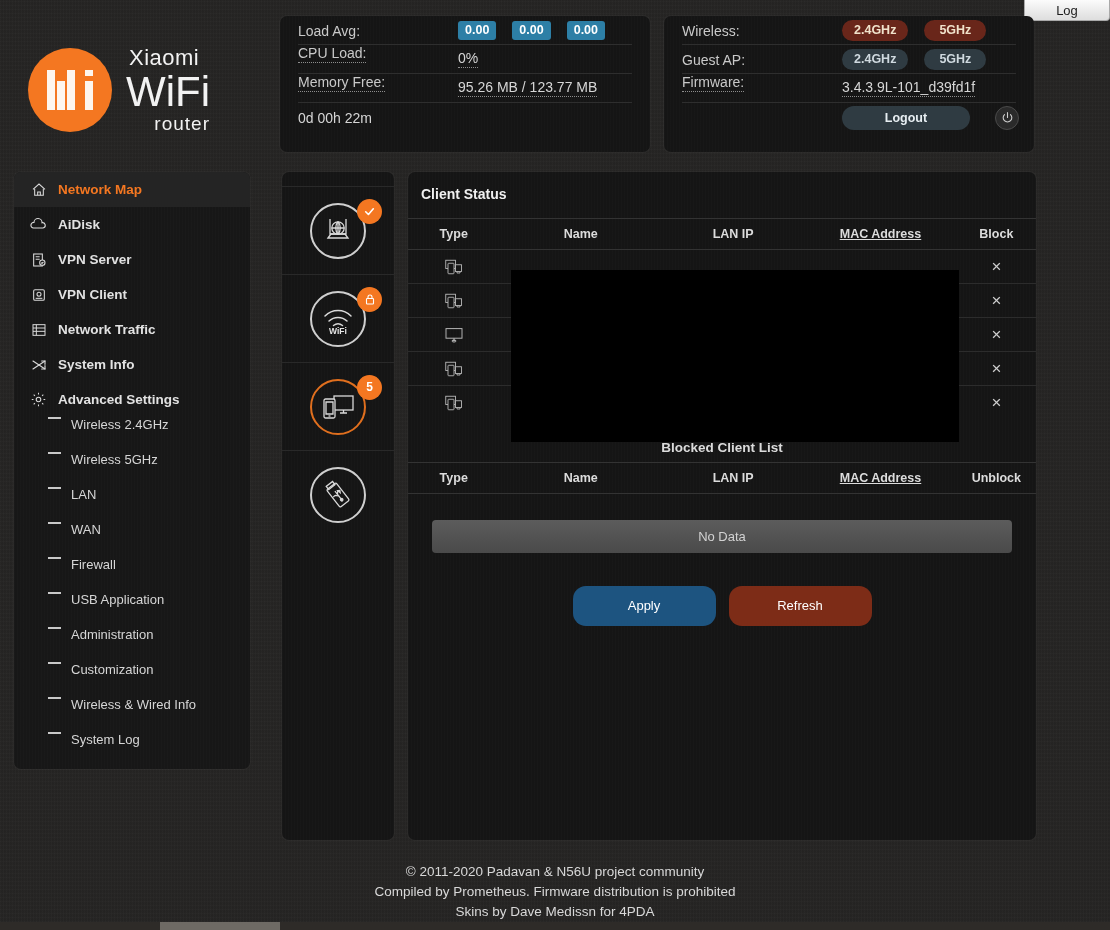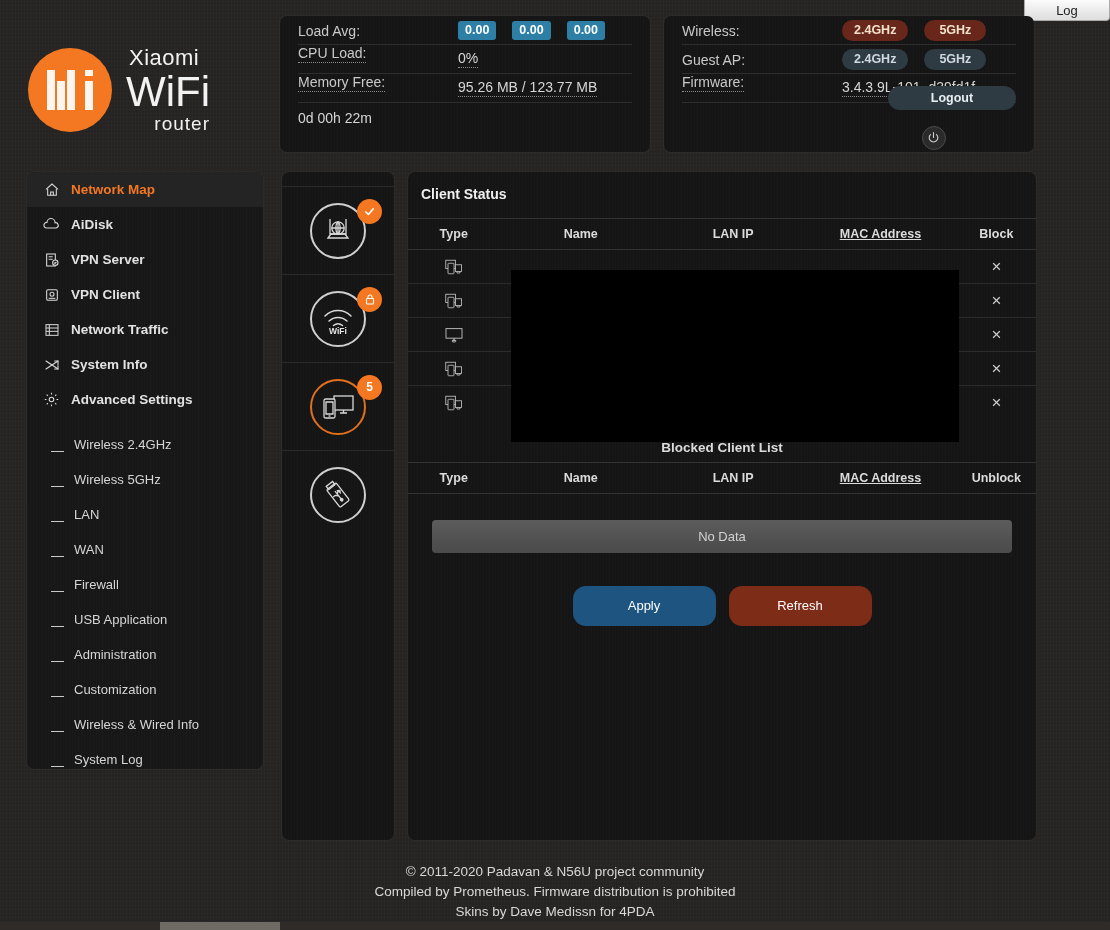--- a/index.html
+++ b/index.html
@@ -107,32 +107,31 @@
     margin-left: 9px; cursor: pointer;
   }
 
   
   .sidebar {
     position: absolute; left: 14px; top: 172px; width: 236px; height: 597px;
     background: #171717;
     background-image: repeating-linear-gradient(90deg, rgba(255,255,255,0.012) 0, rgba(255,255,255,0.012) 1px, rgba(0,0,0,0.02) 1px, rgba(0,0,0,0.02) 3px);
     border-radius: 7px; overflow: hidden;
     box-shadow: 0 0 0 1px rgba(255,255,255,0.03);
-    margin-left: 13px;
   }
   .nav-item {
     display: flex; align-items: center; gap: 11px;
     height: 35px; padding-left: 16px; font-size: 13.5px; font-weight: bold;
     color: #e2e2e2; cursor: pointer;
   }
   .nav-item.active { background: #242424; color: #f47721; }
   .nav-item .nico { width: 17px; height: 17px; display: flex; align-items: center; justify-content: center; flex: none; }
   .sub-item {
-    display: flex; align-items: flex-end; gap: 10px;
-    height: 35px; padding-left: 24px; font-size: 13px; color: #d6d6d6; cursor: pointer;
+    display: flex; align-items: flex-start; gap: 10px;
+    height: 35px; padding-left: 34px; font-size: 13px; color: #d6d6d6; cursor: pointer;
   }
   .dash { width: 13px; height: 1.5px; background: #c9c9c9; flex: none; }
 
   
   .iconcol {
     position: absolute; left: 274px; top: 172px; width: 112px; height: 668px;
     padding-top: 14px;
   }
   .icell {
     height: 88px; display: flex; align-items: center; justify-content: center;
@@ -284,21 +283,21 @@
   <div class="srow">
     <div class="lblcell">
         <span class="lbl dotted">Firmware:</span>
       </div>
     <div class="valcell">
         <span class="val dotted">3.4.3.9L-101_d39fd1f</span>
       </div>
   </div>
   <div class="srow">
     <div class="lblcell"></div>
-    <div class="valcell" style="justify-content:flex-end;flex-direction:column;">
+    <div class="valcell" style="justify-content:flex-end;">
       <div class="logout-btn">
         <span>Logout</span>
       </div>
       <div class="power-btn">
         <svg width="13" height="13" viewBox="0 0 24 24" fill="none" stroke="#cfcfcf" stroke-width="2" stroke-linecap="round">
           <path d="M12 3 v9"></path>
             <path d="M6.5 6.5 a8 8 0 1 0 11 0"></path>
         </svg>
       </div>
     </div>

